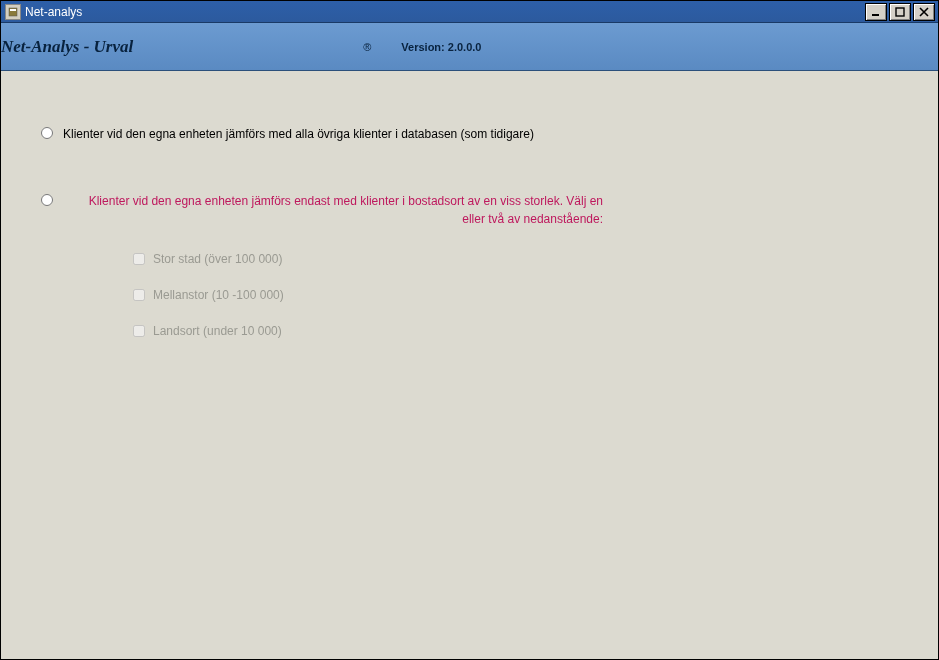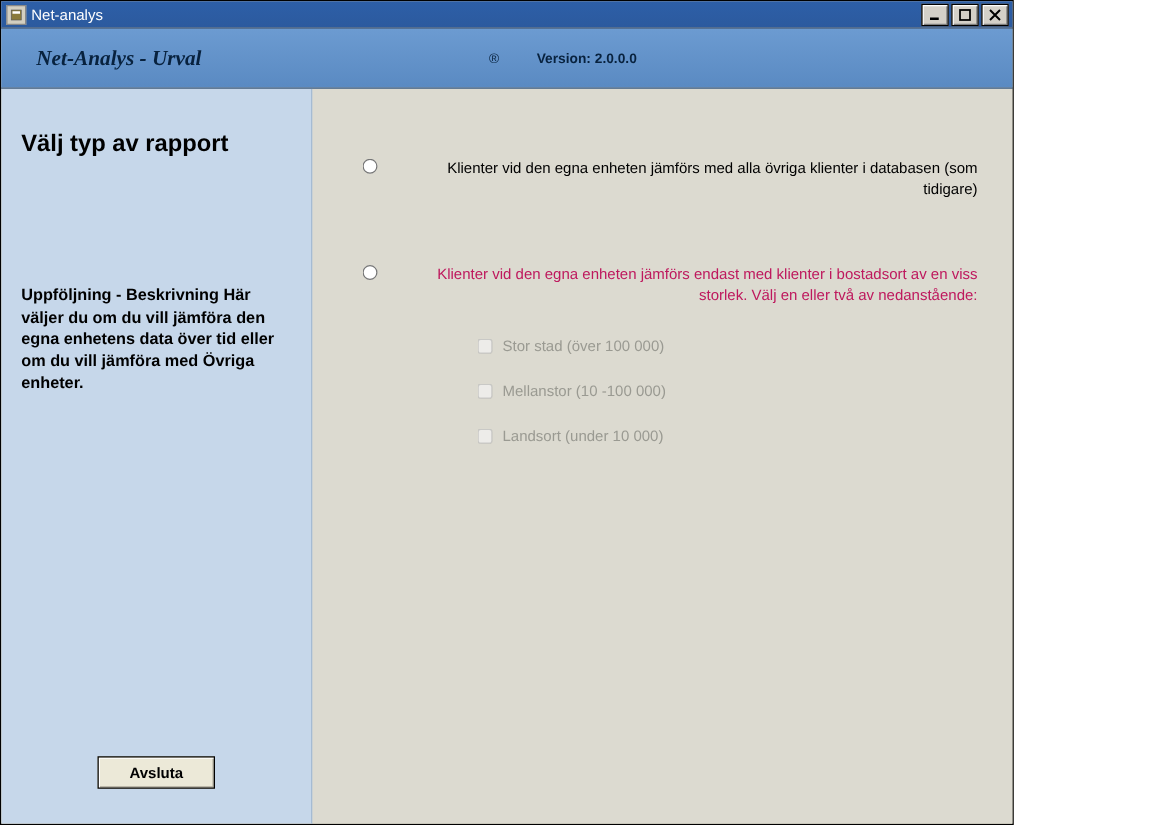--- a/index.html
+++ b/index.html
@@ -1,19 +1,19 @@
 <!DOCTYPE html>
 <html><head>
 <meta charset="utf-8">
 <style>
   * { box-sizing: border-box; margin: 0; padding: 0; }
   html, body { width: 939px; height: 660px; font-family: Tahoma, Verdana, sans-serif; font-size: 11px; overflow: hidden; background: #fff; }
   
   .window {
-    width: 811px; height: 660px;
+    width: 939px; height: 660px;
     border: 1px solid #000;
     display: flex; flex-direction: column;
     background: #ece9d8;
   }
   
   .titlebar {
     height: 22px;
     background: linear-gradient(to bottom, #2d5fa8 0%, #2c5a9e 100%);
     color: #fff;
     display: flex; align-items: center;
@@ -38,21 +38,20 @@
     display: inline-flex; align-items: center; justify-content: center;
     cursor: default;
   }
   .win-btn svg { width: 10px; height: 10px; }
 
   .subheader {
     height: 48px;
     background: linear-gradient(to bottom, #6c9bd1 0%, #5a8ac2 100%);
     border-bottom: 1px solid #2b4f7a;
     display: flex; align-items: center;
-    padding-left: 28px;
     color: #08223e;
   }
   .subheader .prod-title {
     font-style: italic; font-weight: bold;
     font-size: 17px;
     font-family: "Times New Roman", serif;
   }
   .subheader .reg { margin-left: 230px; font-size: 11px; }
   .subheader .version { margin-left: 30px; font-size: 11px; font-weight: bold; }
   
@@ -160,28 +159,20 @@
   </div>
 
   <div class="subheader">
     <span class="prod-title">Net-Analys - Urval</span>
     <span class="reg">®</span>
     <span class="version">Version: 2.0.0.0</span>
   </div>
 
   <div class="app-body">
 
-    <div class="sidebar">
-      <h1>Välj typ av rapport</h1>
-      <div class="desc">Uppföljning - Beskrivning Här väljer du om du vill jämföra den egna enhetens data över tid eller om du vill jämföra med Övriga enheter.</div>
-      <div class="spacer"></div>
-      <div class="btn-row">
-        <button class="btn">Avsluta</button>
-      </div>
-    </div>
 
     <div class="main">
 
       <label class="radio-row">
         <input type="radio" name="rpt" style="">
         <span class="lbl">Klienter vid den egna enheten jämförs med alla övriga klienter i databasen (som tidigare)</span>
       </label>
 
       <label class="radio-row disabled">
         <input type="radio" name="rpt" style="">

